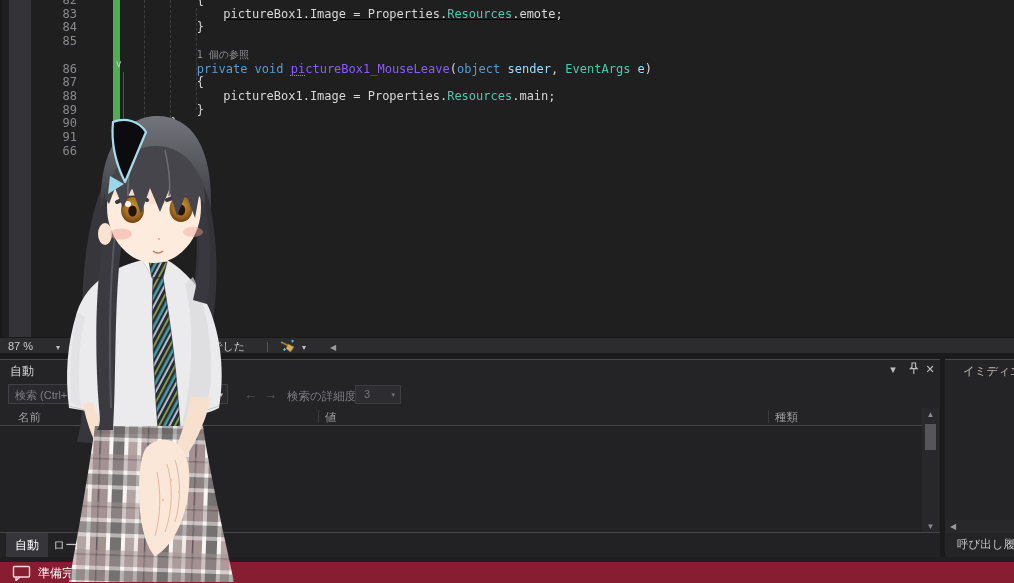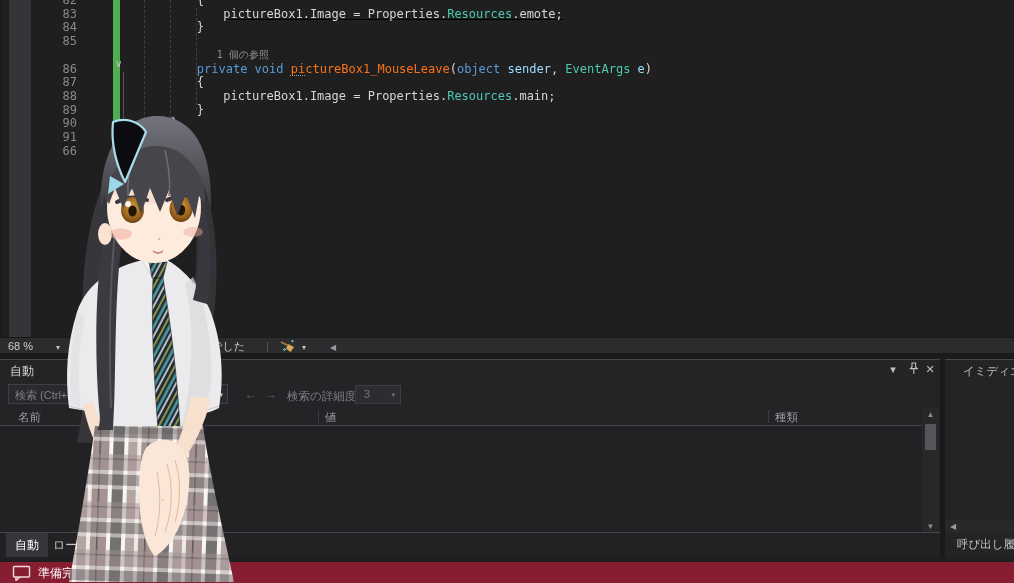--- a/index.html
+++ b/index.html
@@ -6,23 +6,23 @@
   #app{position:relative;width:1014px;height:583px;overflow:hidden;
        font-family:"Liberation Sans","DejaVu Sans",sans-serif;background:var(--editor_bg,#1f1f20);}
   
   #editor{position:absolute;left:0;top:0;width:886px;height:337px;overflow:hidden;}
   .win-edge{position:absolute;left:0;top:0;width:2px;height:337px;background:#19191a;}
   .glyph-margin{position:absolute;left:9px;top:0;width:22px;height:337px;background:#333338;}
   .code-row{position:absolute;left:0;width:100%;height:14px;}
   .line-num{position:absolute;left:31px;width:46px;text-align:right;color:#8a8a8e;
             font:12px/14px "DejaVu Sans Mono",monospace;}
   .code-text{position:absolute;top:0;white-space:pre;font:12px/14px "DejaVu Sans Mono",monospace;}
-  .codelens .code-text{font-size:10px;line-height:13px;margin-left:20px;}
+  .codelens .code-text{font-size:10px;line-height:13px;}
   .tok-d{color:#d6d6d6}.tok-kw{color:#569cd6}.tok-type{color:#4ec9b0}
-  .tok-method{color:#f97316}.tok-param{color:#9cdcfe}.tok-cl{color:#8f8f93}
+  .tok-method{color:#8b5cf6}.tok-param{color:#9cdcfe}.tok-cl{color:#8f8f93}
   .dots{text-decoration:underline dotted #9a9a9a 1px;text-underline-offset:2px;}
   .indent-guide{position:absolute;width:0;border-left:1px dashed #3e3e43;}
   #change-bar{position:absolute;left:113px;top:0;width:7px;height:121px;background:var(--accent_green,#4fae52);}
   #outline-chevron{position:absolute;left:115px;top:58px;color:#c5c5c8;font-size:10px;}
   #outline-line{position:absolute;left:123px;top:72px;height:46px;border-left:1px solid #515156;}
   
   #bottombar{position:absolute;left:0;top:337px;width:1014px;height:16px;background:#2c2c2f;
              border-top:1px solid #19191a;color:#cdcdcf;font-size:11px;}
   #bottombar .item{position:absolute;top:1px;height:14px;line-height:14px;}
   .caret{color:#c0c0c2;font-size:8px;}
@@ -132,21 +132,21 @@
         <div class="code-row" style="top: 143.7px;">
           <span class="line-num">66</span>
           <span class="code-text" style="left: 144px;"></span>
         </div>
       </div>
     <div id="outline-chevron">∨</div>
     <div id="outline-line"></div>
   </div>
 
   <div id="bottombar">
-    <span class="item" style="left:8px">68 %</span>
+    <span class="item" style="left:8px">87 %</span>
     <span class="item caret" style="left:56px;top:3px">▾</span>
     <span class="item" style="left:200px">んでした</span>
     <span class="item sepbar" style="left:266px">|</span>
     <span class="item" style="left:280px;top:2px">
       <svg width="16" height="13" viewBox="0 0 16 13">
         <line x1="1" y1="2" x2="9" y2="6" stroke="#a97f3f" stroke-width="1.8"></line>
         <polygon points="8,4 14,7 10.5,12 6,8.5" fill="#d9ae62" stroke="#8a6a30" stroke-width="0.7"></polygon>
         <path d="M3,9.5 h3 M4.5,8 v3" stroke="#58b8c8" stroke-width="1"></path>
         <path d="M11,1 h3 M12.5,-0.5 v3" stroke="#58b8c8" stroke-width="1"></path>
       </svg>

